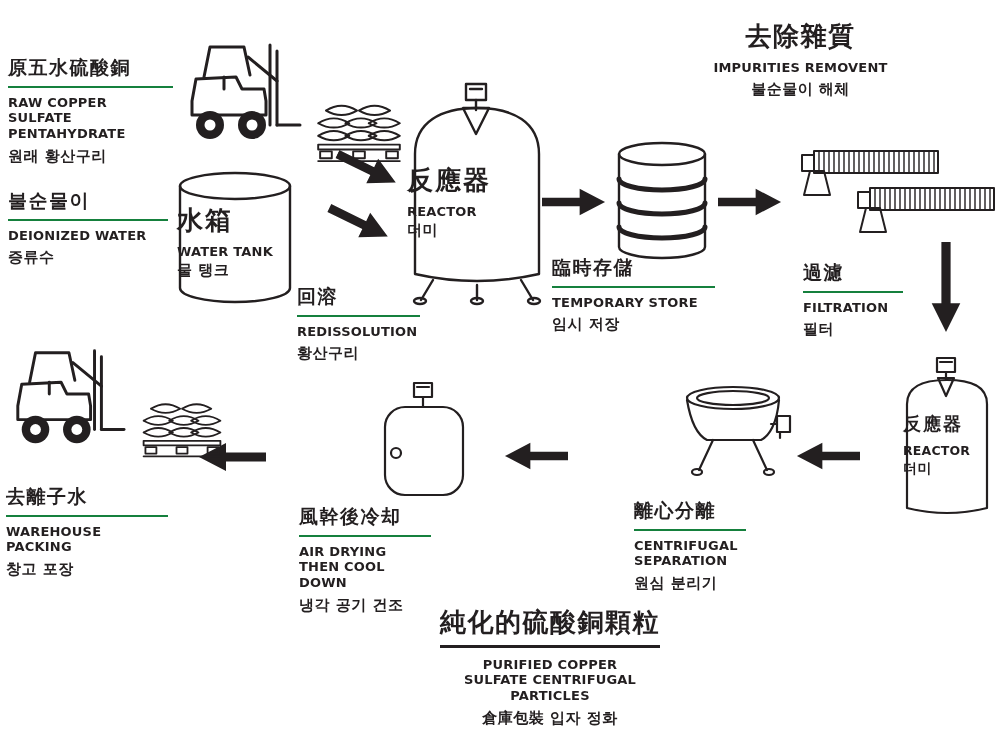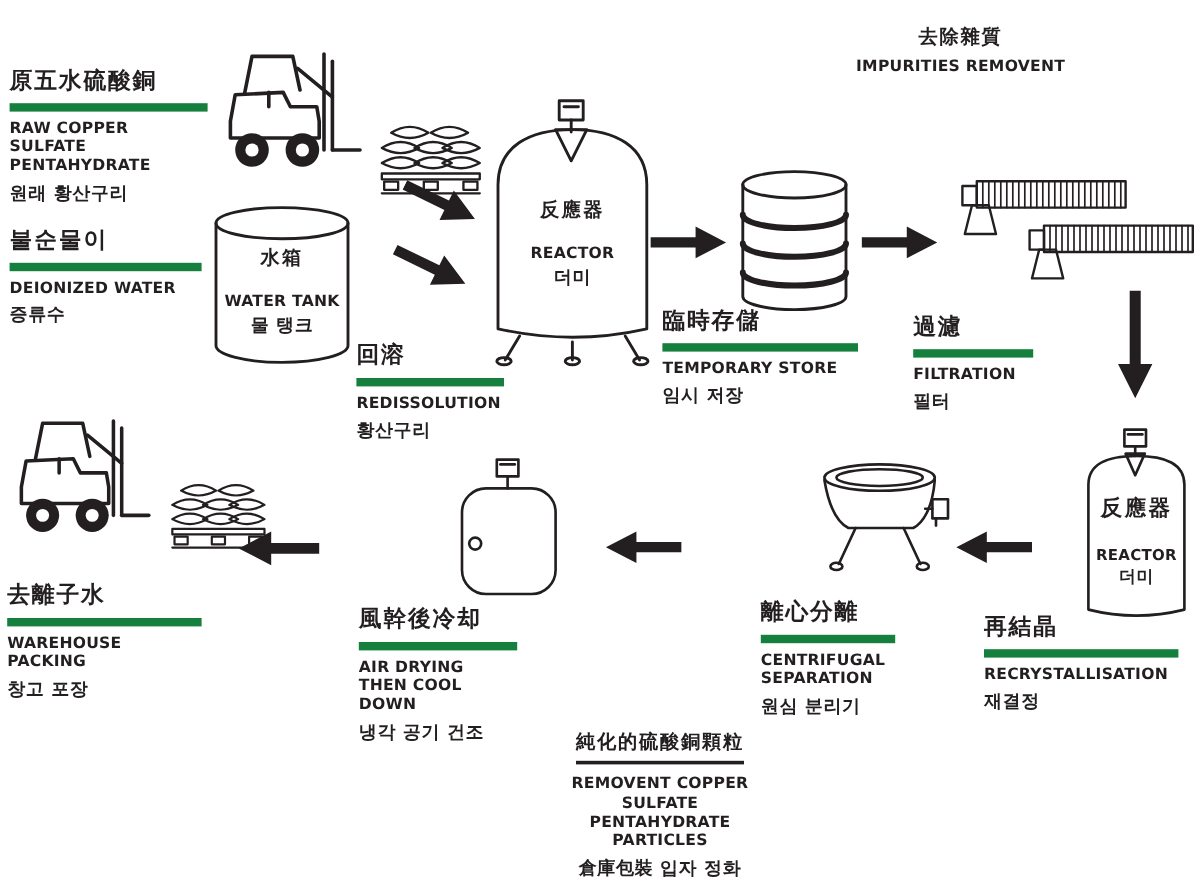--- a/index.html
+++ b/index.html
@@ -6,28 +6,28 @@
   .stage{
     position:relative;width:1001px;height:742px;background:#ffffff;
     font-family:"DejaVu Sans","Liberation Sans",sans-serif;
     color:#231f20;overflow:hidden;
   }
   .icon{position:absolute;}
   .icon svg{display:block;width:100%;height:100%;}
   .lbl{position:absolute;}
   .lbl.center{text-align:center;}
   .zh{font-size:19px;font-weight:700;letter-spacing:1.5px;line-height:1.15;}
-  .zh.big{font-size:16px;}
-  .rule{border-bottom:7px solid #15803d;padding-bottom:7px;margin-bottom:7px;}
+  .zh.big{font-size:26px;}
+  .rule{border-bottom:2px solid #15803d;padding-bottom:7px;margin-bottom:7px;}
   .rule-inline{display:inline-block;border-bottom:3px solid #231f20;padding-bottom:7px;margin-bottom:7px;}
   .en{font-size:13px;font-weight:700;line-height:1.2;letter-spacing:.2px;}
   .ko{font-size:15px;font-weight:700;margin-top:5px;letter-spacing:.5px;}
-  .vessel-text{position:absolute;text-align:center;}
+  .vessel-text{position:absolute;text-align:left;}
   .vessel-text .zh{letter-spacing:2px;}
-  .vessel-text .en{margin-top:20px;}
+  .vessel-text .en{margin-top:8px;}
   .vessel-text .ko{margin-top:2px;}
   .sm .zh{font-size:18px;}
   .sm .en{font-size:12.5px;}
   .sm .ko{font-size:14px;}
   .arrow{position:absolute;}
   .arrow svg{display:block;width:100%;height:100%;fill:#231f20;}
   .arrow.left svg{transform:scaleX(-1);}
   .ln{stroke:#231f20;fill:none;stroke-linejoin:round;stroke-linecap:round;}
 </style>
 </head>
@@ -167,20 +167,21 @@
 
   <div class="arrow" style="left:718px;top:186px;width:64px;height:32px">
     <svg viewBox="0 0 68 34">
         <polygon points="0,12.5 40,12.5 40,3 67,17 40,31 40,21.5 0,21.5"></polygon>
       </svg>
   </div>
 
   <div class="lbl center" style="left:688px;top:22px;width:225px">
     <div class="zh big">去除雜質</div>
     <div class="en" style="margin-top:8px">IMPURITIES REMOVENT</div>
+    <div class="ko">불순물이 해체</div>
   </div>
 
   <div class="icon" style="left:800px;top:145px;width:140px;height:54px">
     <svg viewBox="0 0 140 54">
       <g class="ln" stroke-width="2">
         <rect x="2" y="10" width="12" height="16"></rect>
         <rect x="14" y="6" width="124" height="22"></rect>
         <path stroke-width="1.4" d="M19,6V28M24,6V28M29,6V28M34,6V28M39,6V28M44,6V28M49,6V28M54,6V28M59,6V28M64,6V28M69,6V28M74,6V28M79,6V28M84,6V28M89,6V28M94,6V28M99,6V28M104,6V28M109,6V28M114,6V28M119,6V28M124,6V28M129,6V28M134,6V28"></path>
         <path d="M10,26 L24,26 L30,50 L4,50 Z"></path>
       </g>
@@ -190,21 +191,21 @@
     <svg viewBox="0 0 140 54">
       <g class="ln" stroke-width="2">
         <rect x="2" y="10" width="12" height="16"></rect>
         <rect x="14" y="6" width="124" height="22"></rect>
         <path stroke-width="1.4" d="M19,6V28M24,6V28M29,6V28M34,6V28M39,6V28M44,6V28M49,6V28M54,6V28M59,6V28M64,6V28M69,6V28M74,6V28M79,6V28M84,6V28M89,6V28M94,6V28M99,6V28M104,6V28M109,6V28M114,6V28M119,6V28M124,6V28M129,6V28M134,6V28"></path>
         <path d="M10,26 L24,26 L30,50 L4,50 Z"></path>
       </g>
     </svg>
   </div>
 
-  <div class="lbl" style="left:761px;top:262px;width:100px">
+  <div class="lbl" style="left:803px;top:262px;width:100px">
     <div class="zh rule">過濾</div>
     <div class="en">FILTRATION</div>
     <div class="ko">필터</div>
   </div>
 
   <div class="arrow" style="left:928px;top:242px;width:36px;height:92px">
     <svg viewBox="0 0 34 90">
         <polygon points="12.5,0 21.5,0 21.5,60 31,60 17,88 3,60 12.5,60"></polygon>
       </svg>
   </div>
@@ -219,25 +220,20 @@
         <path d="M4,48 C4,30 20,24 44,24 C68,24 84,30 84,48 L84,152 Q44,162 4,152 Z"></path>
       </g>
     </svg>
   </div>
   <div class="vessel-text sm" style="left:903px;top:414px;width:88px">
     <div class="zh">反應器</div>
     <div class="en">REACTOR</div>
     <div class="ko">더미</div>
   </div>
 
-  <div class="lbl" style="left:820px;top:512px;width:162px">
-    <div class="zh rule">再結晶</div>
-    <div class="en">RECRYSTALLISATION</div>
-    <div class="ko">재결정</div>
-  </div>
 
   <div class="arrow left" style="left:796px;top:440px;width:64px;height:32px">
     <svg viewBox="0 0 68 34">
         <polygon points="0,12.5 40,12.5 40,3 67,17 40,31 40,21.5 0,21.5"></polygon>
       </svg>
   </div>
 
   <div class="icon" style="left:683px;top:384px;width:112px;height:98px">
     <svg viewBox="0 0 112 98">
       <g class="ln" stroke-width="2.2">
@@ -332,17 +328,17 @@
   </div>
 
   <div class="lbl" style="left:6px;top:486px;width:162px">
     <div class="zh rule">去離子水</div>
     <div class="en">WAREHOUSE PACKING</div>
     <div class="ko">창고 포장</div>
   </div>
 
   <div class="lbl center" style="left:430px;top:608px;width:240px">
     <span class="zh big rule-inline">純化的硫酸銅顆粒</span>
-    <div class="en" style="width:178px;margin:2px auto 0">REMOVENT COPPER SULFATE PENTAHYDRATE PARTICLES</div>
+    <div class="en" style="width:178px;margin:2px auto 0">PURIFIED COPPER SULFATE CENTRIFUGAL PARTICLES</div>
     <div class="ko">倉庫包裝 입자 정화</div>
   </div>
 
 </div>
 
 </body></html>

